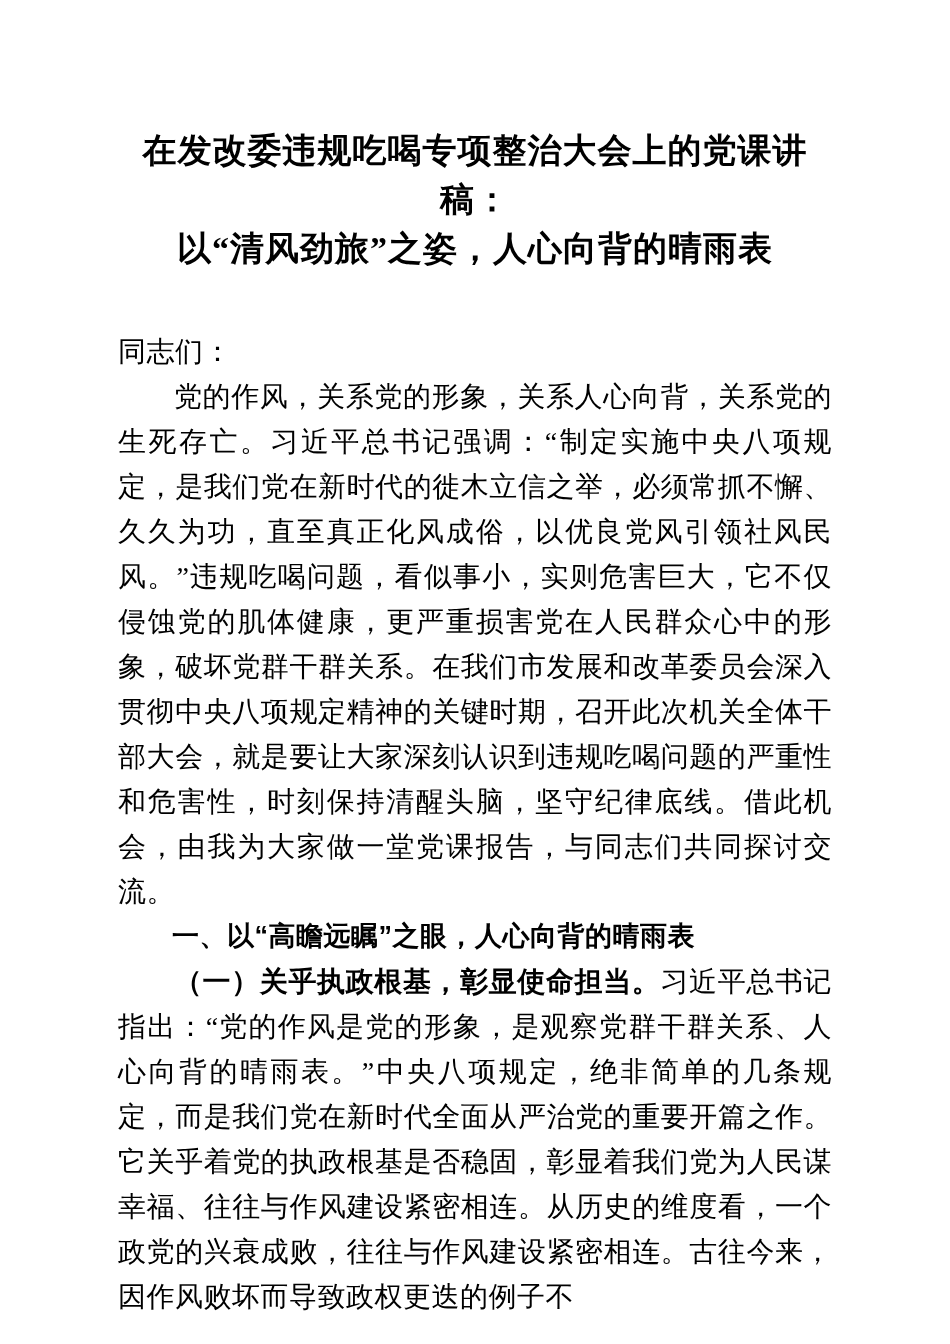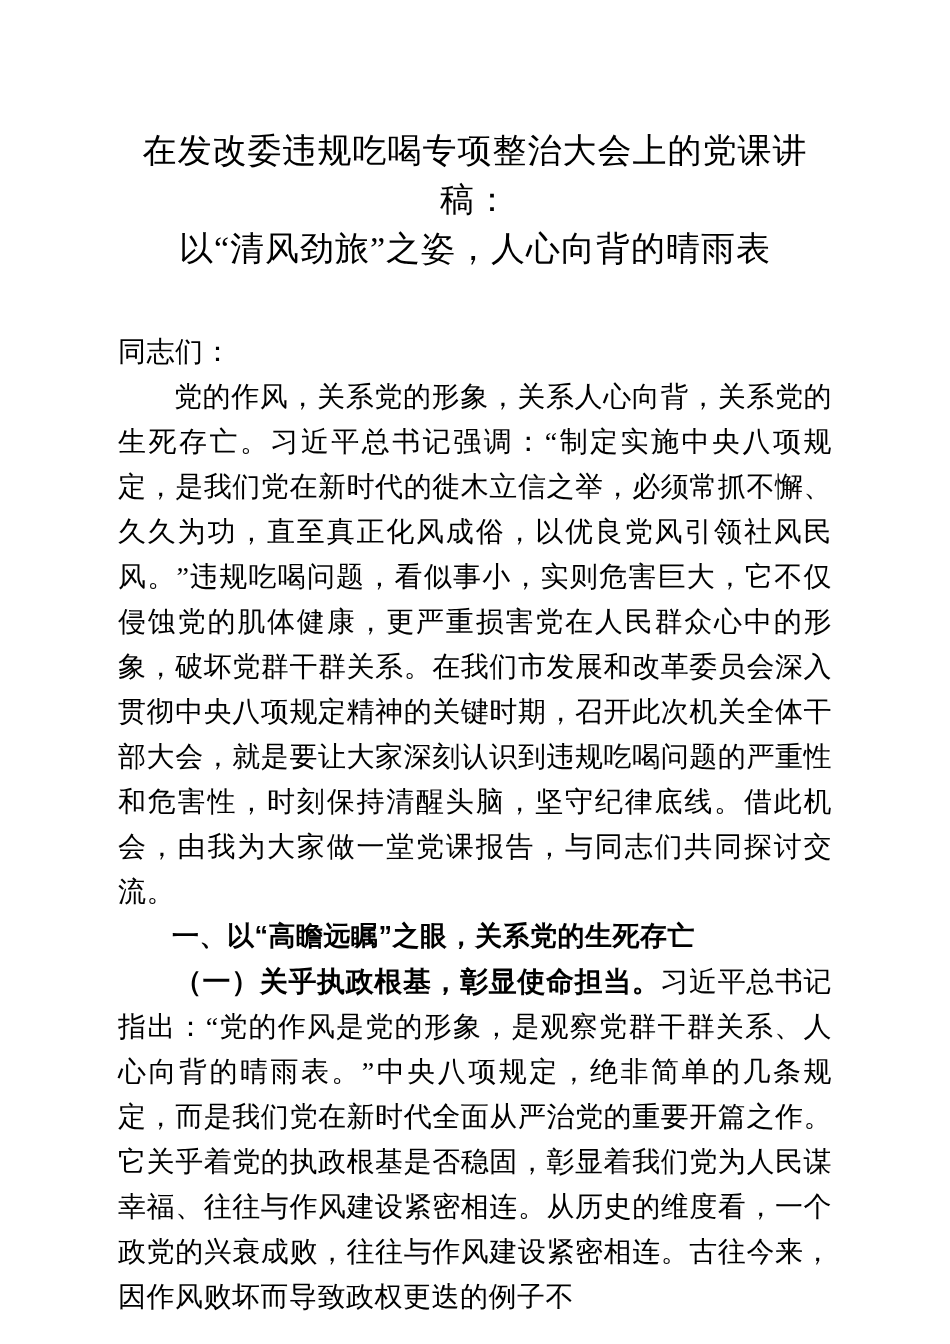--- a/index.html
+++ b/index.html
@@ -13,21 +13,21 @@
   }
   .page {
     width: 950px;
     height: 1344px;
     background: #ffffff;
     padding: 126px 118px 0 118px;
   }
   .doc-title {
     font-size: 34px;
     line-height: 49px;
-    font-weight: normal;
+    font-weight: bold;
     text-align: center;
     letter-spacing: 1px;
     margin-bottom: 56px;
   }
   .title-line { display: block; }
   .body-para, .salutation, .section-heading {
     font-size: 28px;
     line-height: 45px;
     text-align: justify;
     text-justify: inter-ideograph;
@@ -53,17 +53,17 @@
 
   <h1 class="doc-title">
     <span class="title-line">在发改委违规吃喝专项整治大会上的党课讲稿：</span>
     <span class="title-line">以“清风劲旅”之姿，人心向背的晴雨表</span>
   </h1>
 
   <p class="salutation">同志们：</p>
 
   <p class="body-para indent">党的作风，关系党的形象，关系人心向背，关系党的生死存亡。习近平总书记强调：“制定实施中央八项规定，是我们党在新时代的徙木立信之举，必须常抓不懈、久久为功，直至真正化风成俗，以优良党风引领社风民风。”违规吃喝问题，看似事小，实则危害巨大，它不仅侵蚀党的肌体健康，更严重损害党在人民群众心中的形象，破坏党群干群关系。在我们市发展和改革委员会深入贯彻中央八项规定精神的关键时期，召开此次机关全体干部大会，就是要让大家深刻认识到违规吃喝问题的严重性和危害性，时刻保持清醒头脑，坚守纪律底线。借此机会，由我为大家做一堂党课报告，与同志们共同探讨交流。</p>
 
-  <h2 class="section-heading">一、以“高瞻远瞩”之眼，关系党的生死存亡</h2>
+  <h2 class="section-heading">一、以“高瞻远瞩”之眼，人心向背的晴雨表</h2>
 
   <p class="body-para indent"><span class="para-lead">（一）关乎执政根基，彰显使命担当。</span><span>习近平总书记指出：“党的作风是党的形象，是观察党群干群关系、人心向背的晴雨表。”中央八项规定，绝非简单的几条规定，而是我们党在新时代全面从严治党的重要开篇之作。它关乎着党的执政根基是否稳固，彰显着我们党为人民谋幸福、往往与作风建设紧密相连。从历史的维度看，一个政党的兴衰成败，往往与作风建设紧密相连。古往今来，因作风败坏而导致政权更迭的例子不</span></p>
 
 </div>
 
 </body></html>

